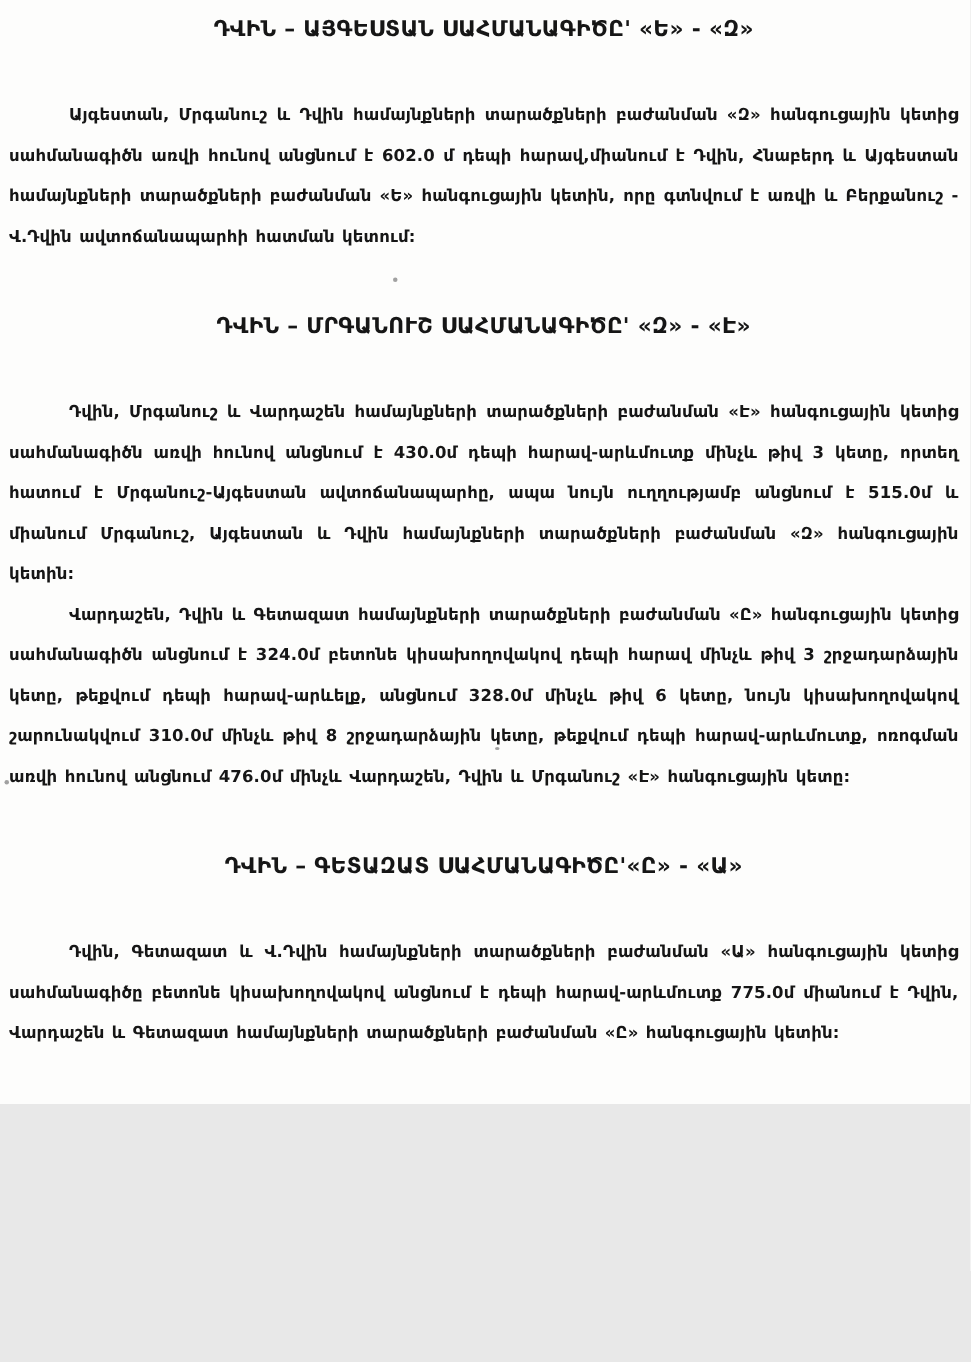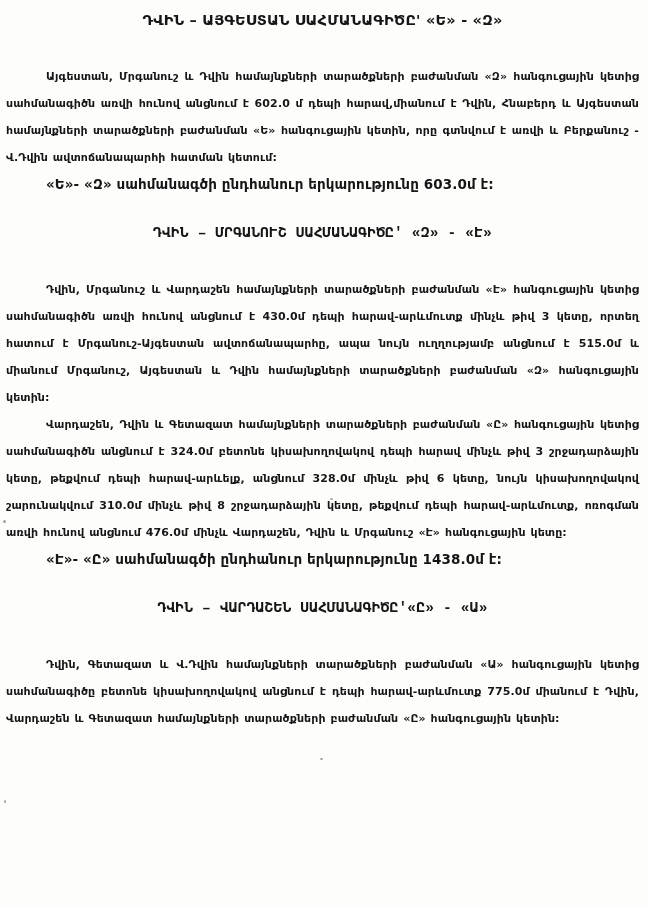--- a/index.html
+++ b/index.html
@@ -3,42 +3,41 @@
 <meta charset="utf-8">
 <style>
   html, body {
     margin: 0;
     padding: 0;
     background: #e8e8e8;
   }
   .page {
     position: relative;
     width: 647px;
-    height: 908px;
+    height: 736px;
     margin: 0 auto;
     background: #fdfdfc;
     overflow: hidden;
     font-family: "DejaVu Sans", sans-serif;
     font-weight: 700;
     color: #161616;
     box-sizing: border-box;
     padding: 11px 8px 0 6px;
     -webkit-font-smoothing: none;
   }
   .section-title {
     font-size: 14.5px;
     line-height: 19px;
     text-align: center;
     letter-spacing: 0.2px;
     margin: 0 0 33px 0;
     white-space: nowrap;
   }
   .section:not(:first-child) .section-title {
-    margin-top: 26px;
-    font-family: Liberation Mono, monospace;
+    margin-top: 38px;
   }
   .section-body {
     font-size: 11px;
     line-height: 27px;
     text-align: justify;
     text-indent: 40px;
     margin: 0;
     letter-spacing: 0.1px;
     word-spacing: 1px;
   }
@@ -63,35 +62,33 @@
   .speck.s5 { left: 4px;  top: 800px; width: 2px; height: 3px; }
 </style>
 </head>
 <body>
 
 <div class="page">
 
   <section class="section">
     <h2 class="section-title">ԴՎԻՆ – ԱՅԳԵՍՏԱՆ  ՍԱՀՄԱՆԱԳԻԾԸ' «Ե» - «Զ»</h2>
     <p class="section-body">Այգեստան, Մրգանուշ և Դվին համայնքների տարածքների բաժանման «Զ» հանգուցային կետից սահմանագիծն առվի հունով անցնում է 602.0 մ դեպի հարավ,միանում է Դվին, Հնաբերդ և Այգեստան համայնքների տարածքների բաժանման «Ե» հանգուցային կետին, որը գտնվում է առվի և Բերքանուշ - Վ.Դվին ավտոճանապարհի հատման կետում:</p>
-    <p class="section-summary">«Ե»- «Զ» սահմանագծի ընդհանուր երկարությունը  603.0մ է:</p>
   </section>
 
   <section class="section">
     <h2 class="section-title">ԴՎԻՆ – ՄՐԳԱՆՈՒՇ  ՍԱՀՄԱՆԱԳԻԾԸ' «Զ» - «Է»</h2>
     <p class="section-body">Դվին, Մրգանուշ և Վարդաշեն համայնքների տարածքների բաժանման «Է» հանգուցային կետից սահմանագիծն առվի հունով անցնում է 430.0մ դեպի հարավ-արևմուտք մինչև թիվ 3 կետը, որտեղ հատում է Մրգանուշ-Այգեստան ավտոճանապարհը, ապա նույն ուղղությամբ անցնում է 515.0մ և միանում Մրգանուշ, Այգեստան և Դվին համայնքների տարածքների բաժանման «Զ» հանգուցային կետին:</p>
   </section>
 
   <section class="section">
     <p class="section-body">Վարդաշեն, Դվին և Գետազատ համայնքների տարածքների բաժանման «Ը» հանգուցային կետից սահմանագիծն անցնում է 324.0մ բետոնե կիսախողովակով դեպի հարավ մինչև թիվ 3 շրջադարձային կետը, թեքվում դեպի հարավ-արևելք, անցնում 328.0մ մինչև թիվ 6 կետը, նույն կիսախողովակով շարունակվում 310.0մ մինչև թիվ 8 շրջադարձային կետը, թեքվում դեպի հարավ-արևմուտք, ոռոգման առվի հունով անցնում 476.0մ մինչև Վարդաշեն, Դվին և Մրգանուշ «Է» հանգուցային կետը:</p>
-    <p class="section-summary">«Է»- «Ը» սահմանագծի ընդհանուր երկարությունը  1438.0մ է:</p>
   </section>
 
   <section class="section">
-    <h2 class="section-title">ԴՎԻՆ – ՎԱՐԴԱՇԵՆ  ՍԱՀՄԱՆԱԳԻԾԸ'«Ը» - «Ա»</h2>
+    <h2 class="section-title">ԴՎԻՆ – ԳԵՏԱԶԱՏ  ՍԱՀՄԱՆԱԳԻԾԸ'«Ը» - «Ա»</h2>
     <p class="section-body">Դվին, Գետազատ և Վ.Դվին համայնքների տարածքների բաժանման «Ա» հանգուցային կետից սահմանագիծը բետոնե կիսախողովակով անցնում է դեպի հարավ-արևմուտք 775.0մ միանում է Դվին, Վարդաշեն և Գետազատ համայնքների տարածքների բաժանման «Ը» հանգուցային կետին:</p>
 
   </section>
 
   <span class="speck s1"></span>
   <span class="speck s2"></span>
   <span class="speck s3"></span>
   <span class="speck s4"></span>
   <span class="speck s5"></span>
 

